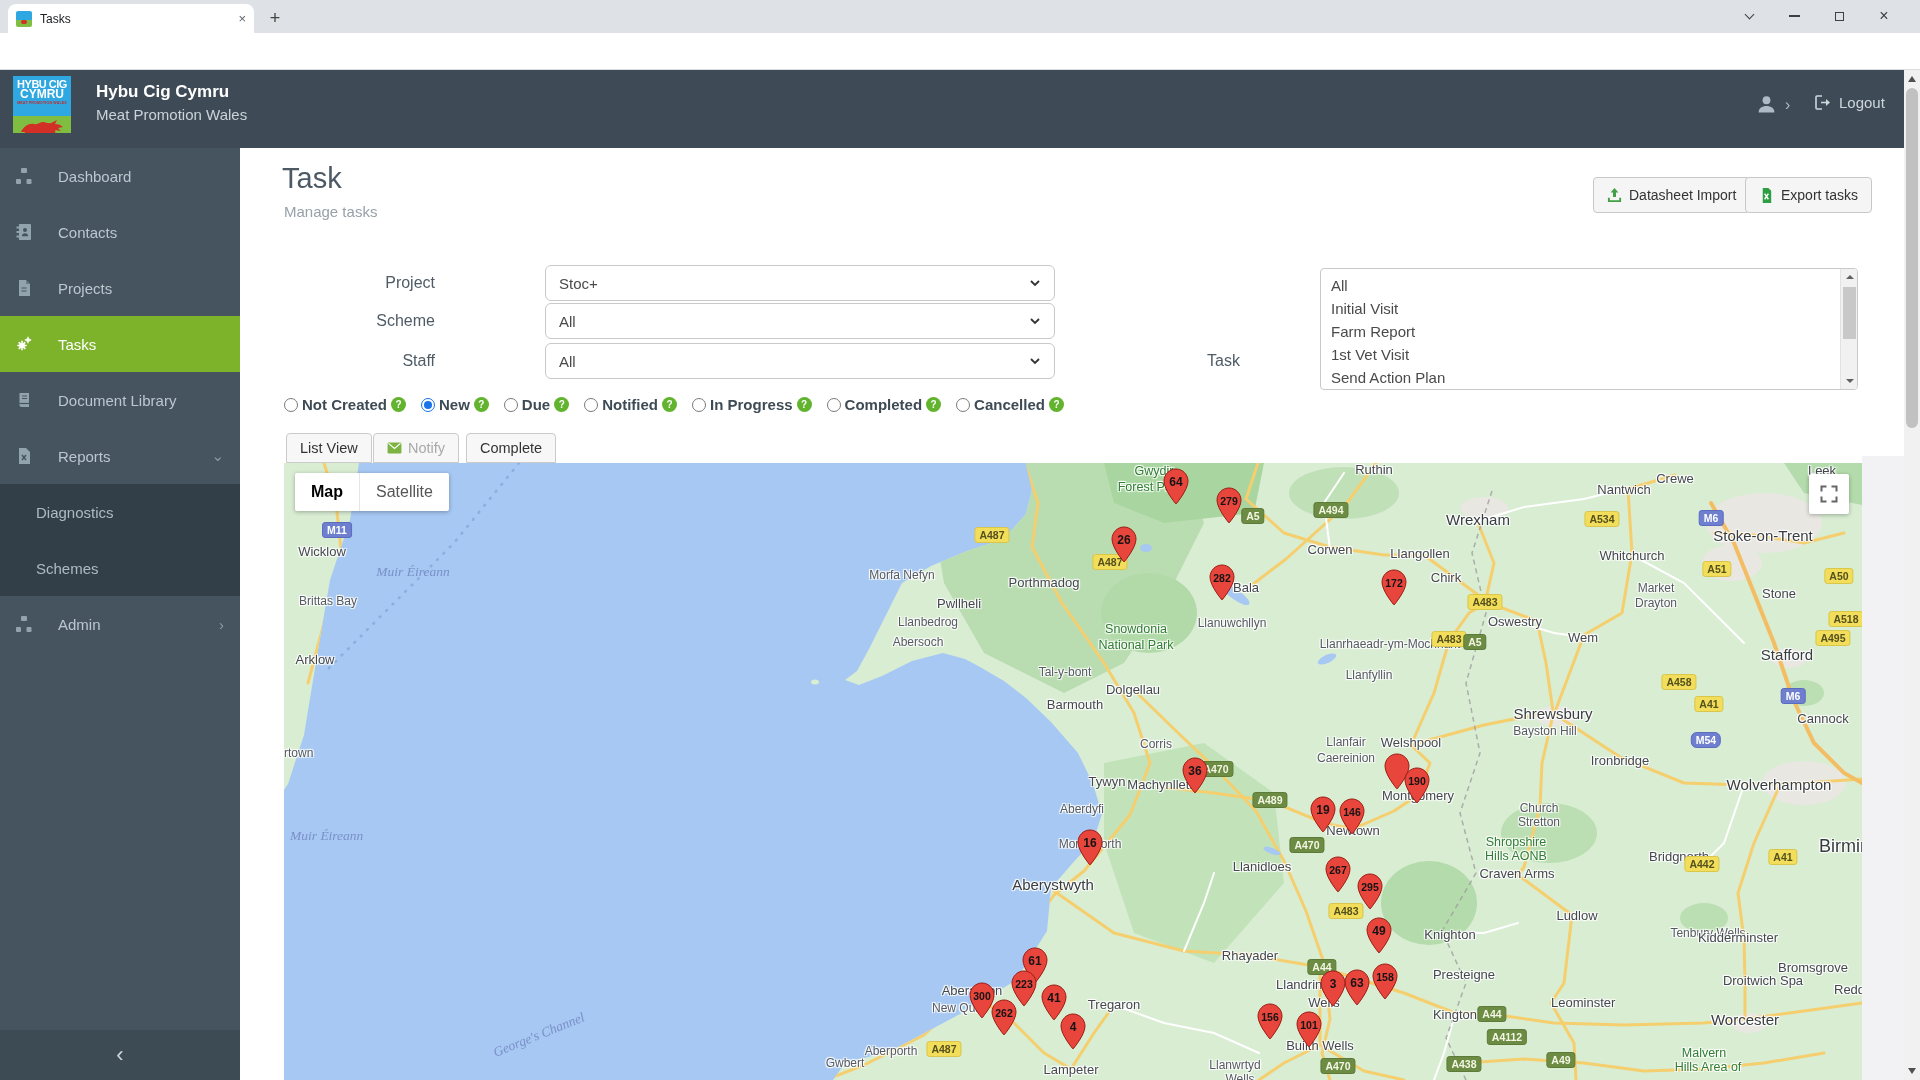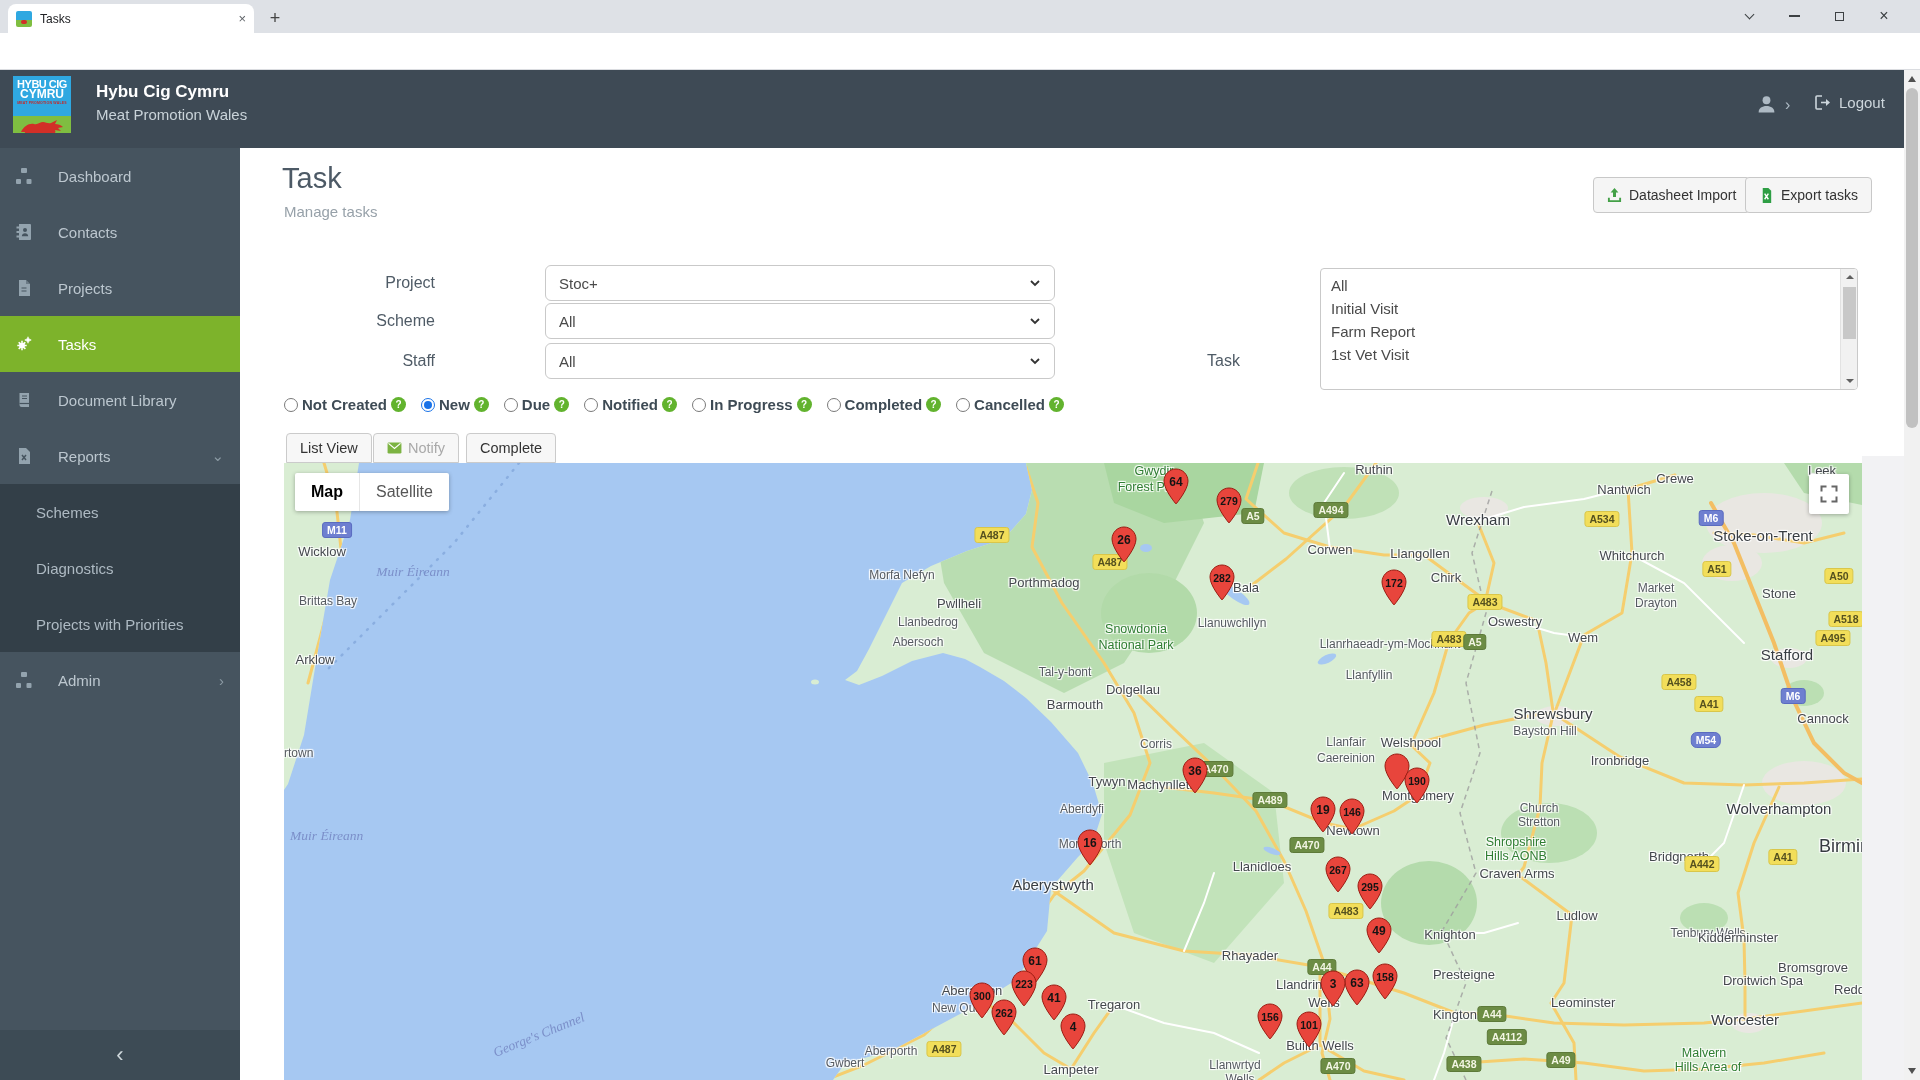--- a/index.html
+++ b/index.html
@@ -296,27 +296,24 @@
         <span style="display:flex">
           <svg viewBox="0 0 16 16" fill="currentColor" style="width: 16px; height: 16px;">
             <path d="M3 0h7l4 4v12H3z"></path>
             <path d="M6 7l4 5M10 7l-4 5" stroke="#46545F" stroke-width="1.5"></path>
           </svg>
         </span>
         <span>Reports</span>
         <span class="chev">⌄</span>
       </div>
       <div class="side-item sub">
+        <span>Diagnostics</span>
+      </div>
+      <div class="side-item sub">
         <span>Schemes</span>
-      </div>
-      <div class="side-item sub">
-        <span>Diagnostics</span>
-      </div>
-      <div class="side-item sub">
-        <span>Projects with Priorities</span>
       </div>
       <div class="side-item">
         <span style="display:flex">
           <svg viewBox="0 0 16 16" fill="currentColor" style="width: 16px; height: 16px;">
             <rect x="5" y="0" width="6" height="5" rx="1"></rect>
             <rect x="0" y="11" width="5" height="5" rx="1"></rect>
             <rect x="10.5" y="11" width="5" height="5" rx="1"></rect>
             <path d="M8 5v3M2.5 11V8.7h11V11M8 8.7V11" stroke="currentColor" fill="none" stroke-width="1.3" style="stroke:inherit"></path>
           </svg>
         </span>
@@ -369,20 +366,21 @@
         </svg></span>
   </div>
 
   <div class="frm-label" style="left:855px;top:204px;width:145px">Task</div>
   <div id="listbox">
     <ul id="task-opts">
         <li>All</li>
         <li>Initial Visit</li>
         <li>Farm Report</li>
         <li>1st Vet Visit</li>
+        <li>Send Action Plan</li>
       </ul>
     <div id="lb-scroll">
       <span class="ar" style="top:6px;border-bottom:4px solid #606060"></span>
       <span class="ar" style="bottom:6px;border-top:4px solid #606060"></span>
       <div id="lb-thumb"></div>
     </div>
   </div>
 
   <div id="statusrow">
       <div class="status">
@@ -556,21 +554,21 @@
         <span class="lbl city" style="left: 1269px; top: 250px;">Shrewsbury</span>
         <span class="lbl town" style="left: 1539px; top: 255px;">Cannock</span>
         <span class="lbl small" style="left: 1261px; top: 268px;">Bayston Hill</span>
         <span class="lbl small" style="left: 1062px; top: 279px;">Llanfair</span>
         <span class="lbl small" style="left: 1062px; top: 295px;">Caereinion</span>
         <span class="lbl town" style="left: 1127px; top: 279px;">Welshpool</span>
         <span class="lbl small" style="left: 872px; top: 281px;">Corris</span>
         <span class="lbl town" style="left: 1336px; top: 297px;">Ironbridge</span>
         <span class="lbl town" style="left: 823px; top: 318px;">Tywyn</span>
         <span class="lbl town" style="left: 878px; top: 321px;">Machynlleth</span>
-        <span class="lbl city" style="left: 1495px; top: 321px; margin-top: 24px;">Wolverhampton</span>
+        <span class="lbl city" style="left: 1495px; top: 321px;">Wolverhampton</span>
         <span class="lbl town" style="left: 1134px; top: 332px;">Montgomery</span>
         <span class="lbl small" style="left: 798px; top: 346px;">Aberdyfi</span>
         <span class="lbl small" style="left: 1255px; top: 345px;">Church</span>
         <span class="lbl small" style="left: 1255px; top: 359px;">Stretton</span>
         <span class="lbl town" style="left: 1069px; top: 367px;">Newtown</span>
         <span class="lbl area" style="left: 1232px; top: 379px;">Shropshire</span>
         <span class="lbl area" style="left: 1232px; top: 393px;">Hills AONB</span>
         <span class="lbl city-lg left" style="left: 1535px; top: 383px;">Birmingham</span>
         <span class="lbl small" style="left: 806px; top: 381px;">Morfa Borth</span>
         <span class="lbl town" style="left: 1395px; top: 393px;">Bridgnorth</span>

